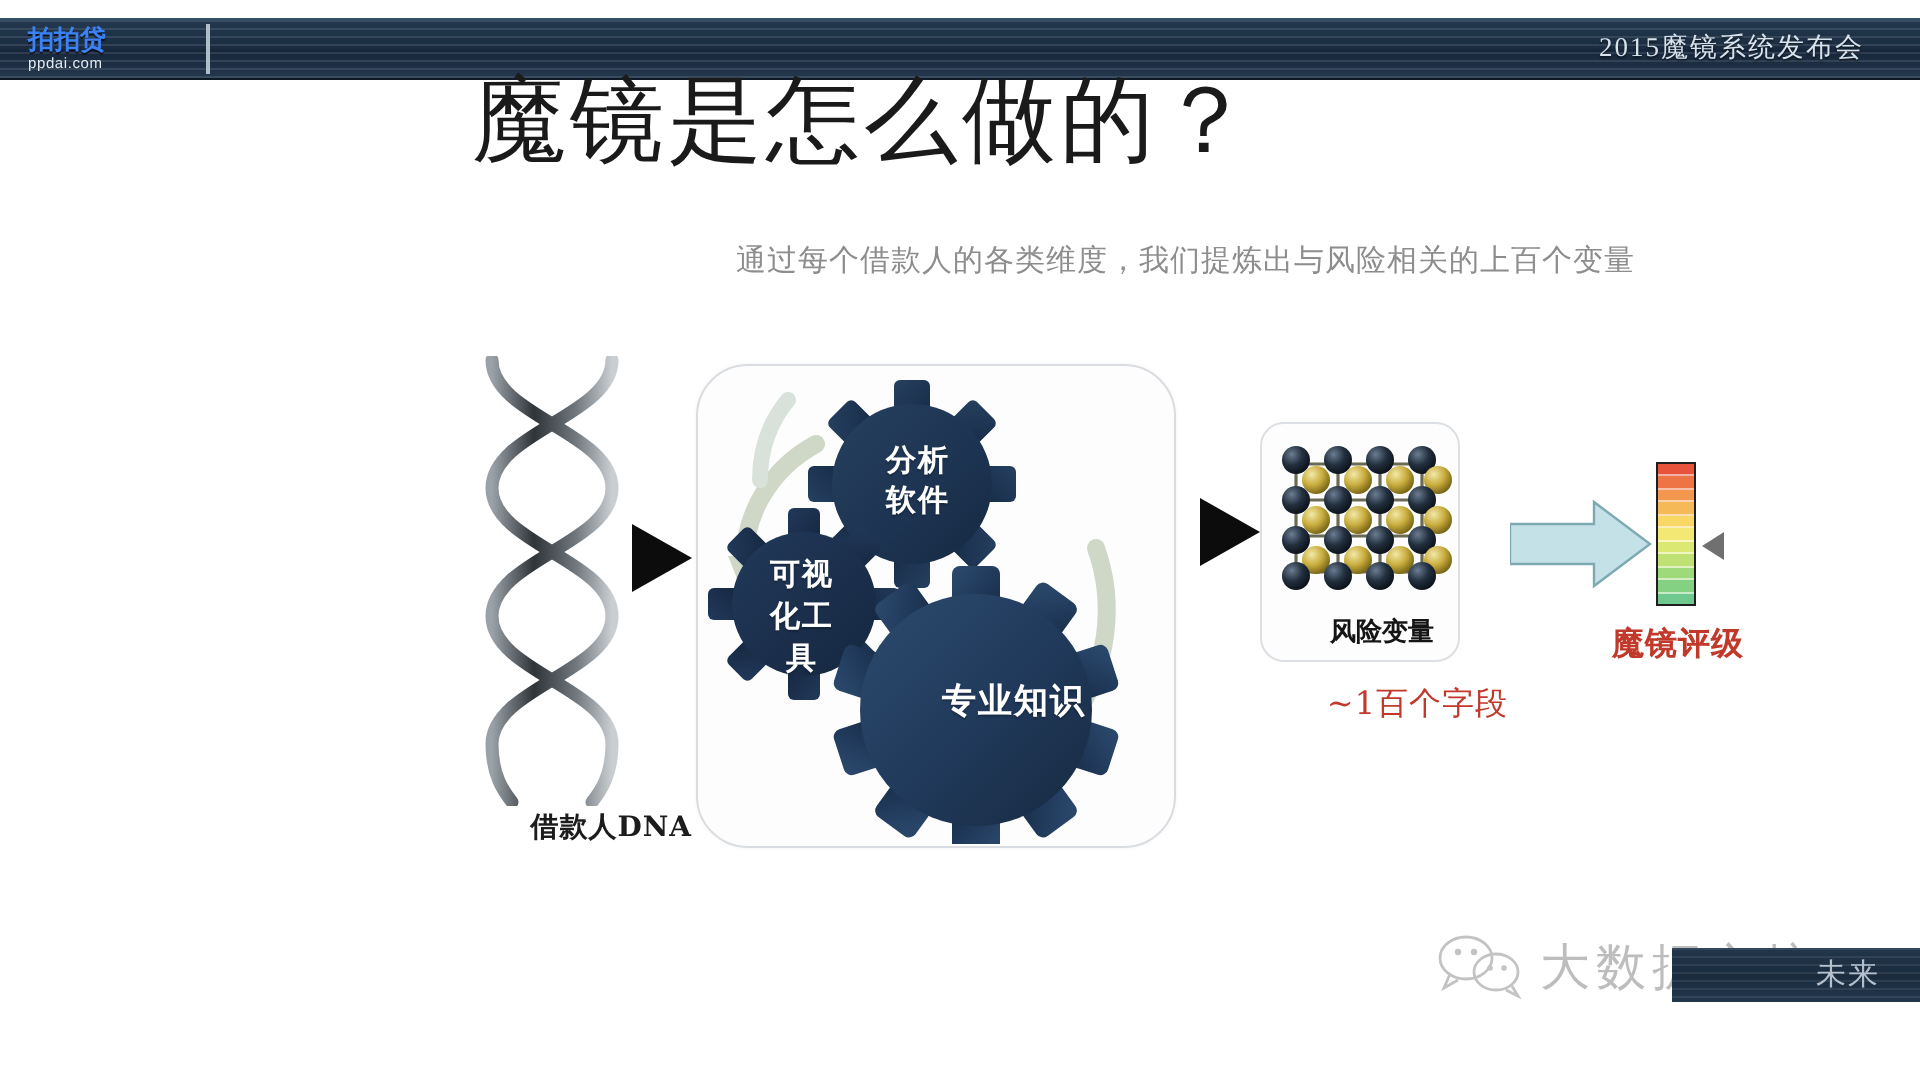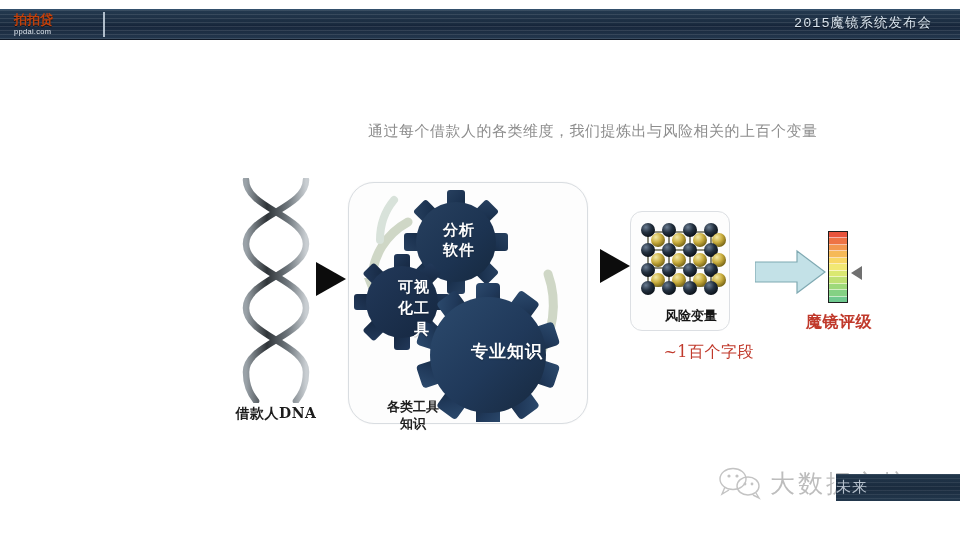--- a/index.html
+++ b/index.html
@@ -18,57 +18,57 @@
         rgba(255,255,255,0.10) 0px, rgba(255,255,255,0.10) 1px,
         rgba(0,0,0,0.0) 1px, rgba(0,0,0,0.0) 4px),
       linear-gradient(180deg,#23394f 0%,#1b2c40 48%,#16253a 52%,#24384e 100%);
     border-top:1px solid #34506c;border-bottom:1px solid #0e1826;
   }
   .logo-wrap{
     position:absolute;left:14px;top:11px;width:80px;height:26px;
     display:flex;flex-direction:column;justify-content:center;align-items:flex-start;
   }
   .logo-main{
-    color:#c2410c;font-weight:bold;font-size:13px;line-height:13px;
+    color:#3b82f6;font-weight:bold;font-size:13px;line-height:13px;
     letter-spacing:0px;text-shadow:0 1px 0 rgba(0,0,0,.6);
     font-family:Liberation Sans, sans-serif;
   }
   .logo-sub{
     color:#e3eaf2;font-size:7.5px;line-height:9px;margin-top:1px;
     letter-spacing:.3px;font-weight:normal;
   }
   .logo-divider{
     position:absolute;left:103px;top:12px;width:2px;height:25px;
     background:#c9d6e2;opacity:.85;
   }
   .header-title{
     position:absolute;right:28px;top:11px;height:26px;line-height:26px;
     color:#d7e2ec;font-size:13.5px;letter-spacing:1px;
-    font-family:Liberation Mono, monospace;
+    font-family:Liberation Serif, serif;
     text-shadow:0 1px 1px rgba(0,0,0,.5);
     margin-left:27px;
   }
 
   
   .page-title{
     position:absolute;left:236px;top:33px;
     font-family:"DejaVu Serif","Liberation Serif",serif;
     font-size:47px;line-height:56px;color:#1a1a1a;letter-spacing:2px;
     white-space:nowrap;
   }
   .subtitle{
     position:absolute;left:368px;top:120px;
     font-size:15px;line-height:22px;color:#8d8d8d;letter-spacing:.5px;
     white-space:nowrap;
   }
 
   
   .dna-block{position:absolute;left:226px;top:178px;width:100px;height:225px;}
   .dna-caption{
-    position:absolute;left:206px;top:405px;width:140px;text-align:center;
+    position:absolute;left:206px;top:405px;width:140px;text-align:right;
     font-size:14px;color:#1c1c1c;letter-spacing:.5px;font-weight:bold;
     font-family:"DejaVu Serif","Liberation Serif",serif;
   }
 
   
   .tri-black{
     position:absolute;width:0;height:0;
     border-top:17px solid transparent;border-bottom:17px solid transparent;
     border-left:30px solid #0c0c0c;
   }
@@ -87,21 +87,21 @@
     font-family:"DejaVu Serif","Liberation Serif",serif;
   }
   .gear-svg{position:absolute;left:348px;top:182px;}
   .gear-label{
     position:absolute;color:#ffffff;text-align:center;font-weight:bold;
     letter-spacing:1px;pointer-events:none;
     font-family:"DejaVu Serif","Liberation Serif",serif;
     text-shadow:0 1px 1px rgba(0,0,0,.25);
   }
   .lbl-analysis{left:424px;top:220px;width:70px;font-size:15px;line-height:20px;}
-  .lbl-visual{left:372px;top:277px;width:58px;font-size:15px;line-height:21px;text-align:right;}
+  .lbl-visual{left:372px;top:277px;width:58px;font-size:15px;line-height:21px;}
   .lbl-expert{left:452px;top:340px;width:110px;font-size:17px;line-height:22px;}
 
   
   .mol-panel{
     position:absolute;left:630px;top:211px;width:98px;height:118px;
     background:#fdfdfd;border:1px solid #dcdfe3;border-radius:12px;
   }
   .mol-caption{
     position:absolute;left:630px;top:307px;width:122px;text-align:center;
     font-size:13px;color:#151515;font-weight:bold;
@@ -147,39 +147,40 @@
   .footer-band{
     position:absolute;left:836px;top:474px;width:124px;height:27px;
     background:
       repeating-linear-gradient(180deg,
         rgba(255,255,255,0.08) 0px, rgba(255,255,255,0.08) 1px,
         rgba(0,0,0,0) 1px, rgba(0,0,0,0) 4px),
       linear-gradient(180deg,#22374c 0%,#1a2b3e 50%,#22374c 100%);
     overflow:hidden;
   }
   .footer-band .fb-text{
-    color:#cfd9e4;font-size:15px;line-height:27px;
+    color:#cfd9e4;font-size:15px;line-height:27px;text-align:right;
     padding-right:20px;letter-spacing:1px;opacity:.85;white-space:nowrap;
     font-family:"DejaVu Sans","Liberation Sans",sans-serif;
   }
 </style>
 </head>
 <body>
 
 <div class="slide">
 
   <div class="header-band"></div>
 
   <div class="logo-wrap">
     <div class="logo-main">拍拍贷</div>
     <div class="logo-sub">ppdai.com</div>
   </div>
   <div class="logo-divider"></div>
   <div class="header-title">2015魔镜系统发布会</div>
 
+  <div class="page-title">魔镜是怎么做的？</div>
   <div class="subtitle">通过每个借款人的各类维度，我们提炼出与风险相关的上百个变量</div>
 
   <div class="dna-block">
     <svg width="100" height="225" viewBox="0 0 100 225">
       <defs>
         <linearGradient id="strandG" x1="0" y1="0" x2="1" y2="0">
           <stop offset="0%" stop-color="#9aa2a8"></stop>
           <stop offset="35%" stop-color="#2f3438"></stop>
           <stop offset="70%" stop-color="#70787e"></stop>
           <stop offset="100%" stop-color="#c9ced2"></stop>
@@ -292,24 +293,20 @@
   </div>
   <div class="gear-label lbl-visual">
     <div>可视</div>
     <div>化工</div>
     <div>具</div>
   </div>
   <div class="gear-label lbl-expert">
     <div>专业知识</div>
   </div>
 
-  <div class="gear-caption">
-    <div>各类工具</div>
-    <div>知识</div>
-  </div>
 
   <div class="tri-black tri-2"></div>
 
   <div class="mol-panel">
     <svg width="96" height="90" viewBox="0 0 96 90" style="position:absolute;left:1px;top:4px;">
       <defs>
         <radialGradient id="ballDark" cx="35%" cy="30%" r="70%">
           <stop offset="0%" stop-color="#6b7d92"></stop>
           <stop offset="55%" stop-color="#23303f"></stop>
           <stop offset="100%" stop-color="#0d141c"></stop>

